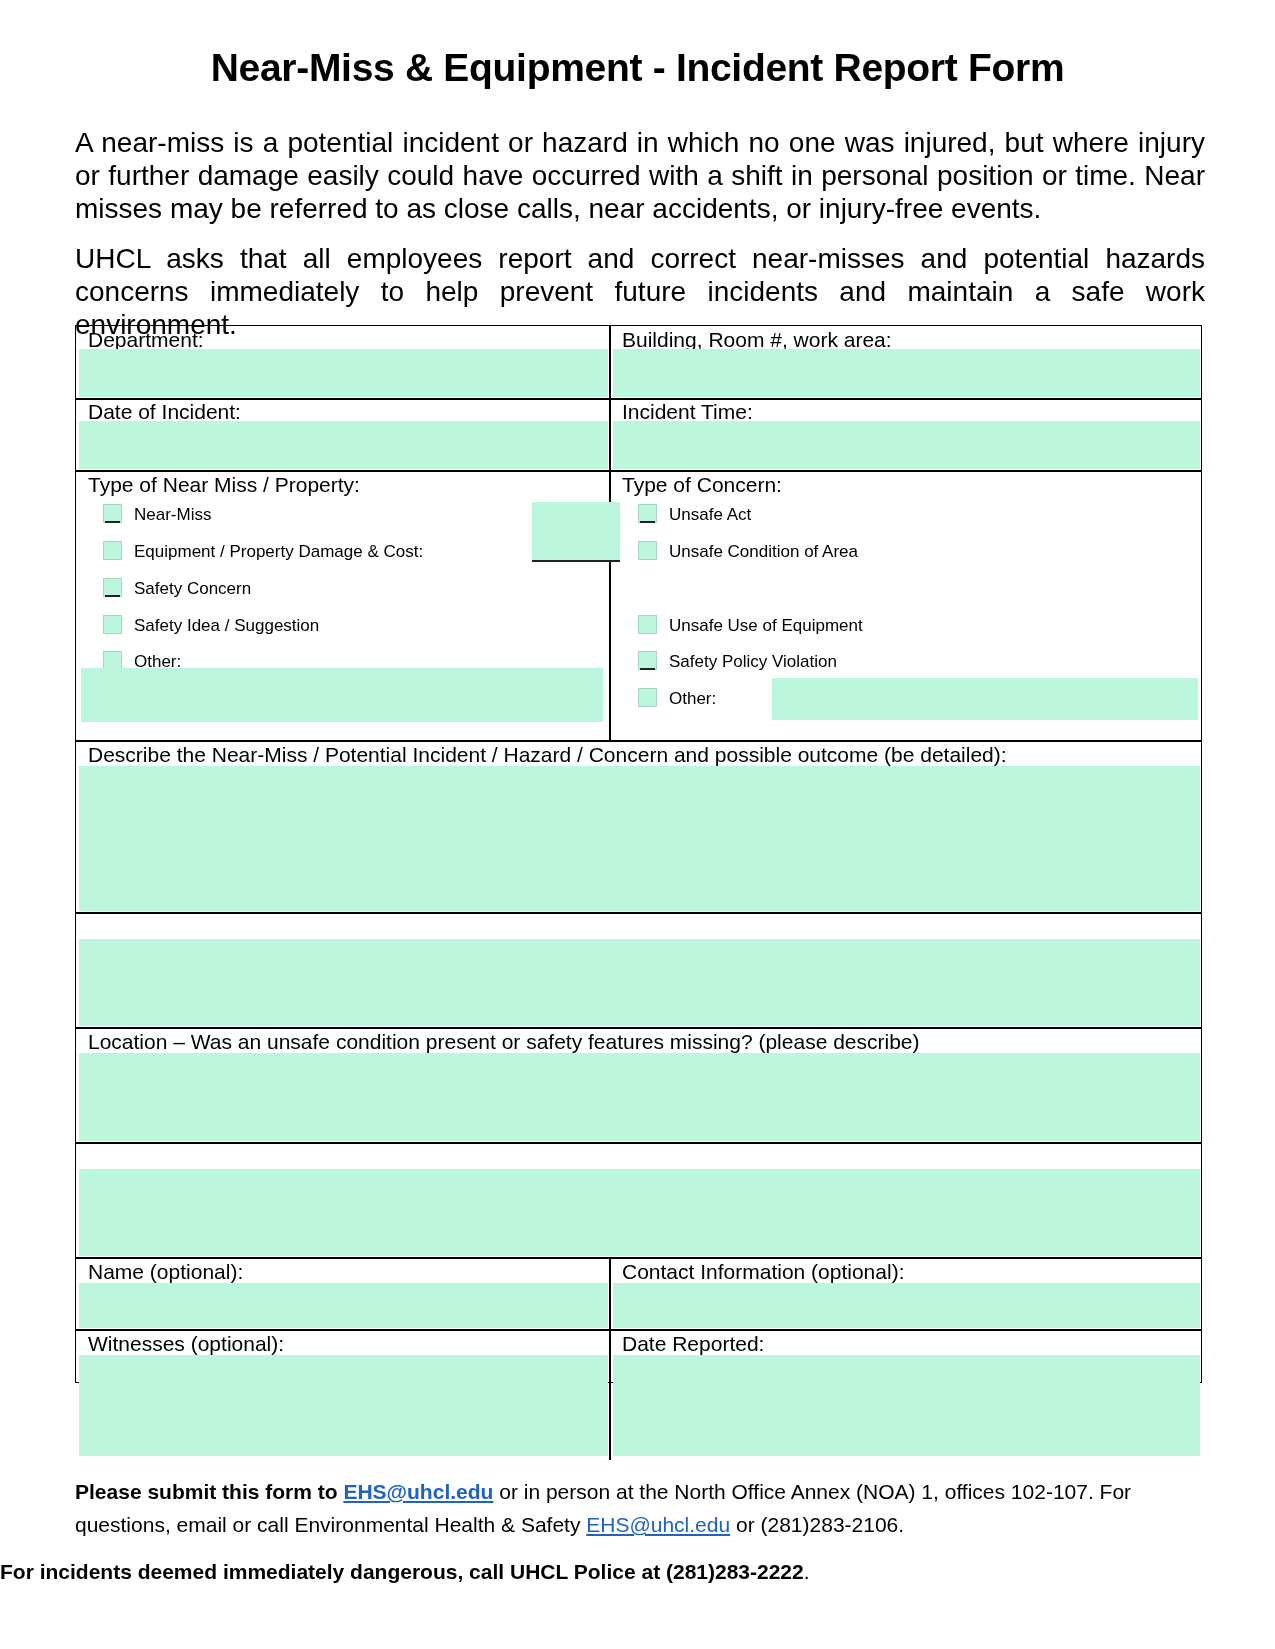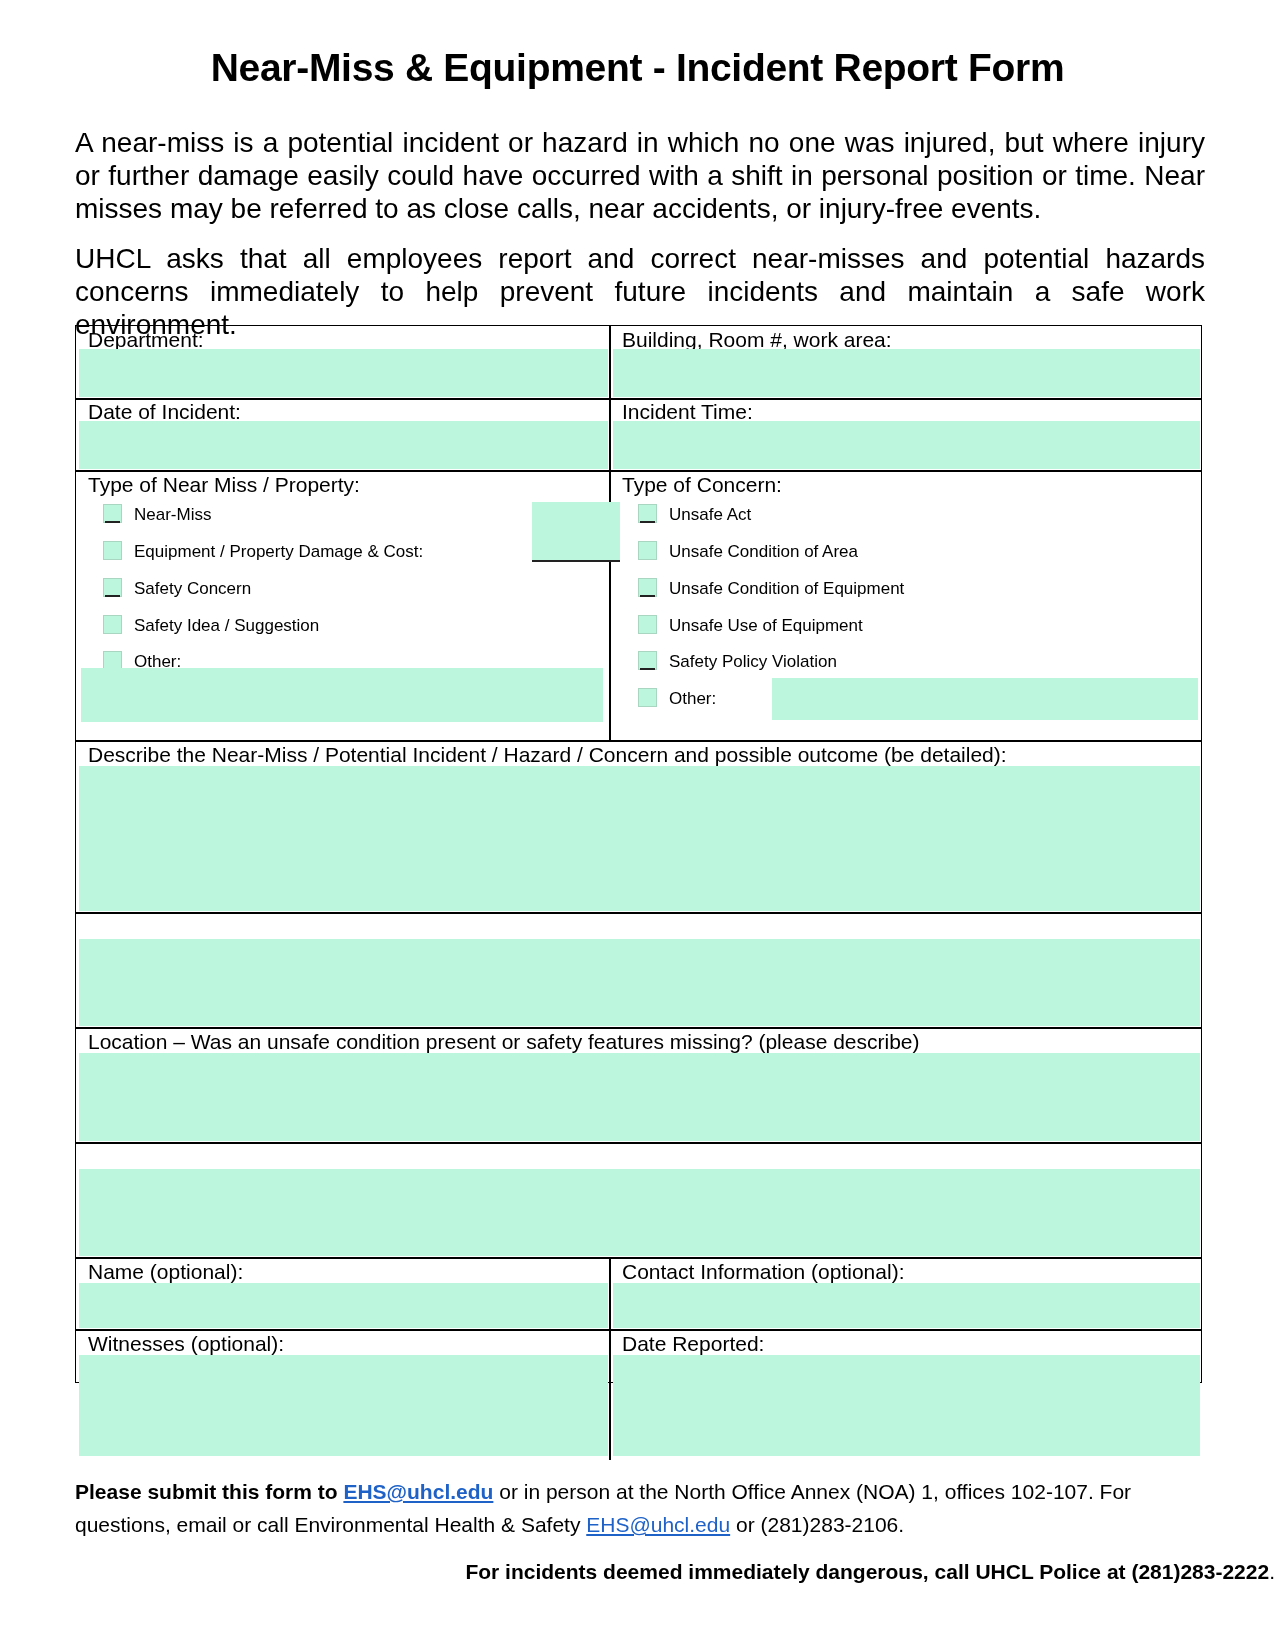--- a/index.html
+++ b/index.html
@@ -45,21 +45,21 @@
     content: ""; position: absolute; left: 1px; right: 1px; bottom: -1px; height: 2px; background: #222;
   }
 
   .footer {
     position: absolute; left: 75px; top: 1475px; width: 1130px;
     font-size: 21px; line-height: 33px;
   }
   .footer a { color: #1f62c7; text-decoration: underline; }
   .footer .bold { font-weight: bold; }
   .danger {
-    position: absolute; left: 0; top: 1560px; width: 1275px; text-align: right;
+    position: absolute; left: 0; top: 1560px; width: 1275px; text-align: left;
     font-size: 21px; font-weight: bold;
   }
 </style>
 </head>
 <body>
 
 <div class="title">Near-Miss &amp; Equipment - Incident Report Form</div>
 <div class="para p1">A near-miss is a potential incident or hazard in which no one was injured, but where injury or further damage easily could have occurred with a shift in personal position or time.  Near misses may be referred to as close calls, near accidents, or injury-free events.</div>
 <div class="para p2">UHCL asks that all employees report and correct near-misses and potential hazards concerns immediately to help prevent future incidents and maintain a safe work environment.</div>
 
@@ -106,23 +106,20 @@
   </div>
   <input class="field" style="left: 5px; top: 342px; width: 522px; height: 54px;" value="">
 
   <div class="label" style="left:546px; top:147px">Type of Concern:</div>
   <div class="cb-row" style="left:562px; top:174px">
     <span class="cb under"></span><span>Unsafe Act</span>
   </div>
   <div class="cb-row" style="left:562px; top:211px">
     <span class="cb"></span><span>Unsafe Condition of Area</span>
   </div>
-  <div class="cb-row" style="left:562px; top:248px">
-    <span class="cb under"></span><span>Unsafe Condition of Equipment</span>
-  </div>
   <div class="cb-row" style="left:562px; top:285px">
     <span class="cb"></span><span>Unsafe Use of Equipment</span>
   </div>
   <div class="cb-row" style="left:562px; top:321px">
     <span class="cb under"></span><span>Safety Policy Violation</span>
   </div>
   <div class="cb-row" style="left:562px; top:358px">
     <span class="cb"></span><span>Other:</span>
   </div>
   <input class="field" style="left: 696px; top: 352px; width: 426px; height: 42px;" value="">

